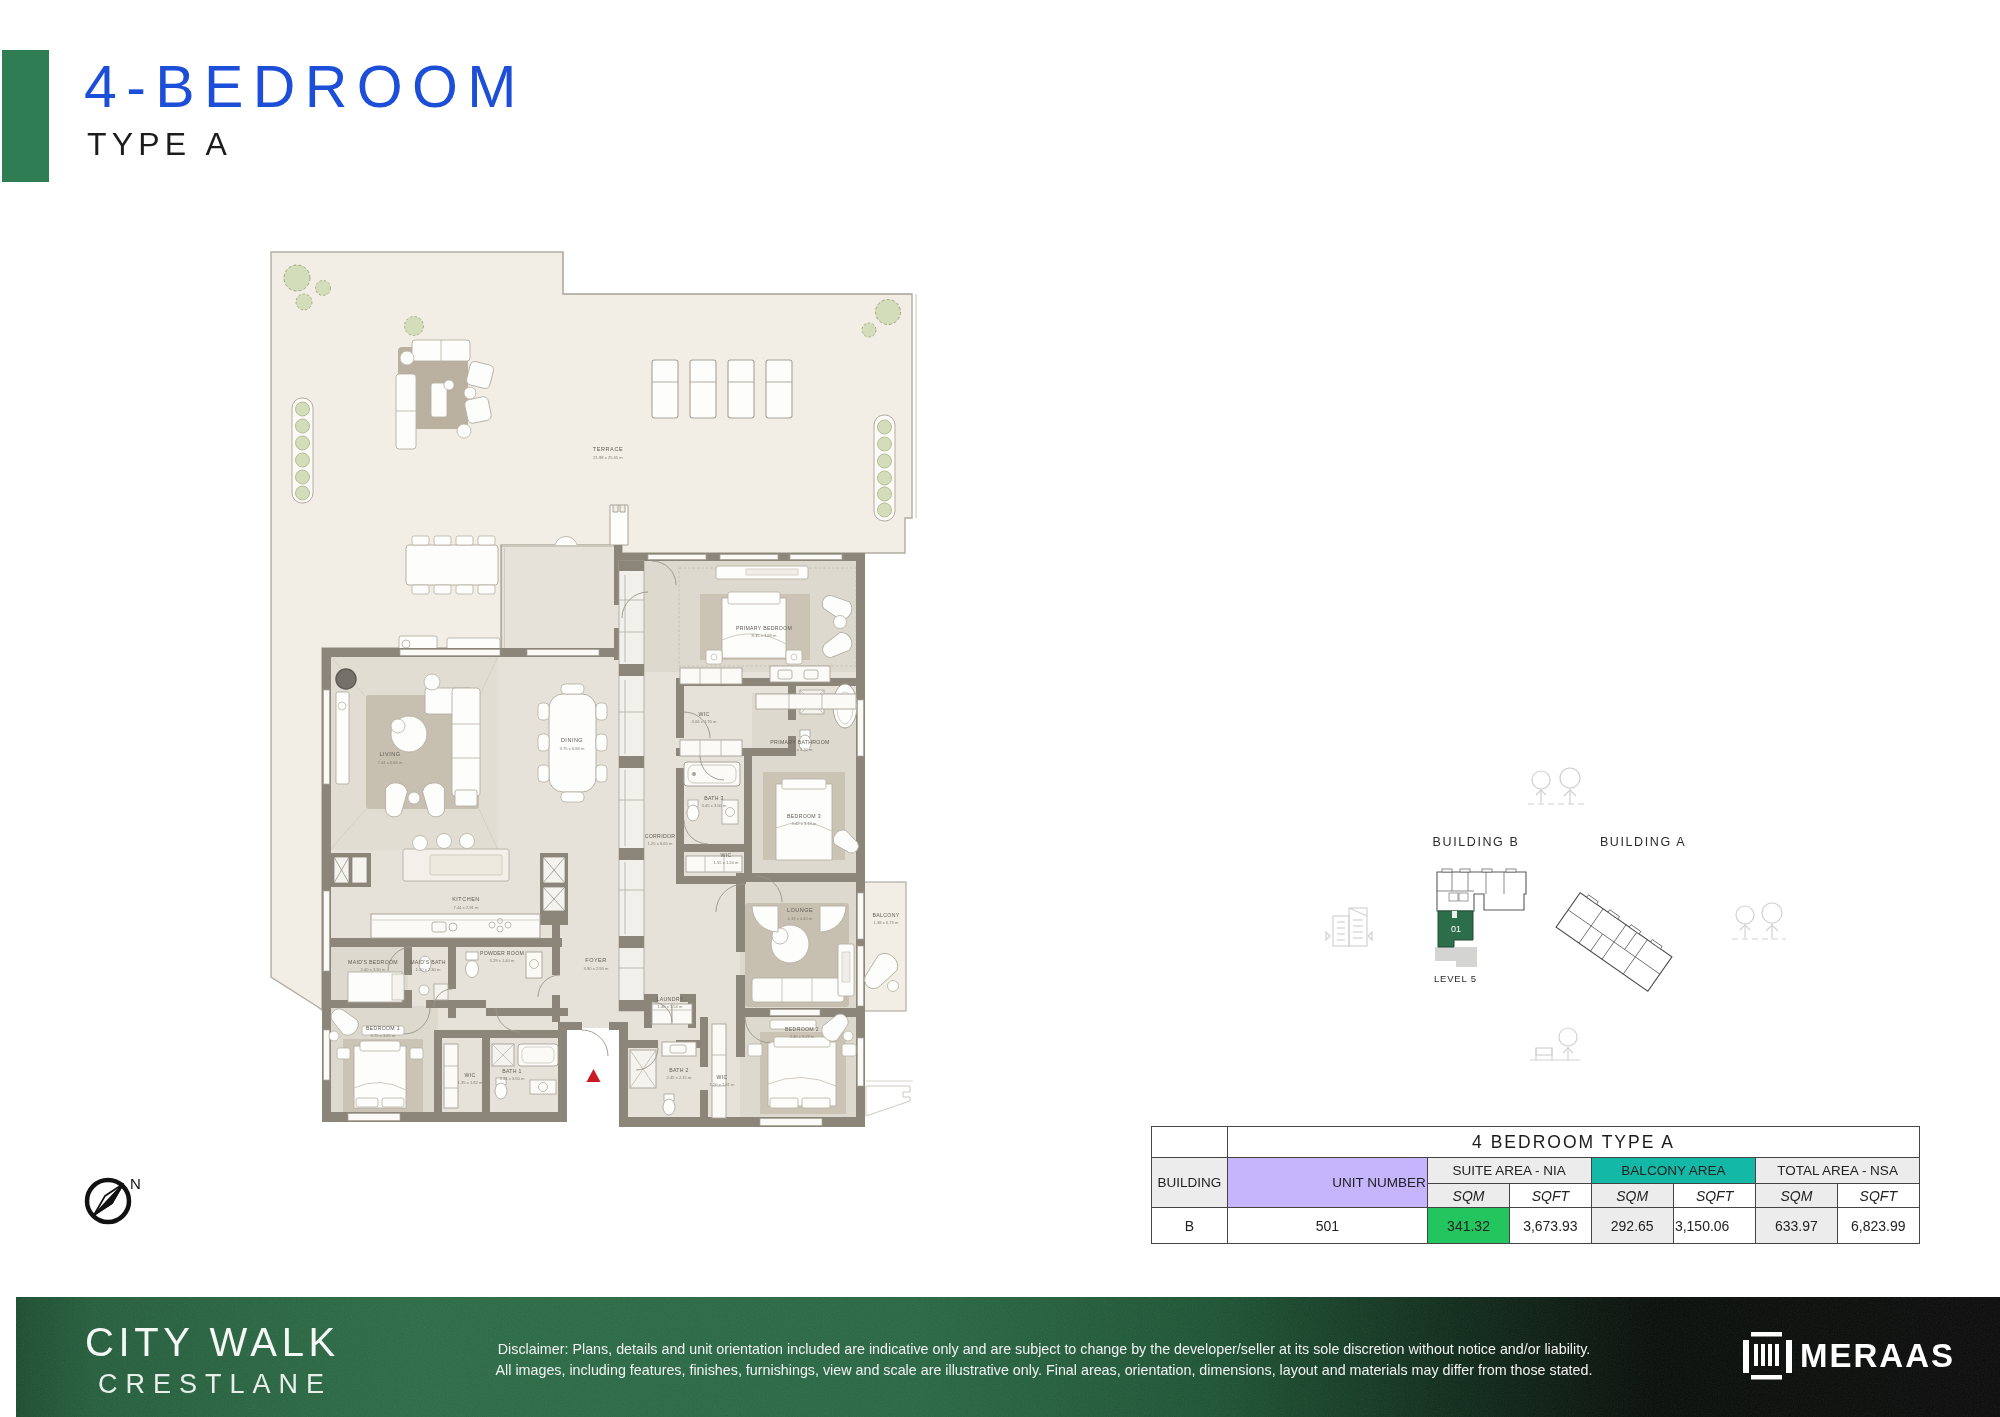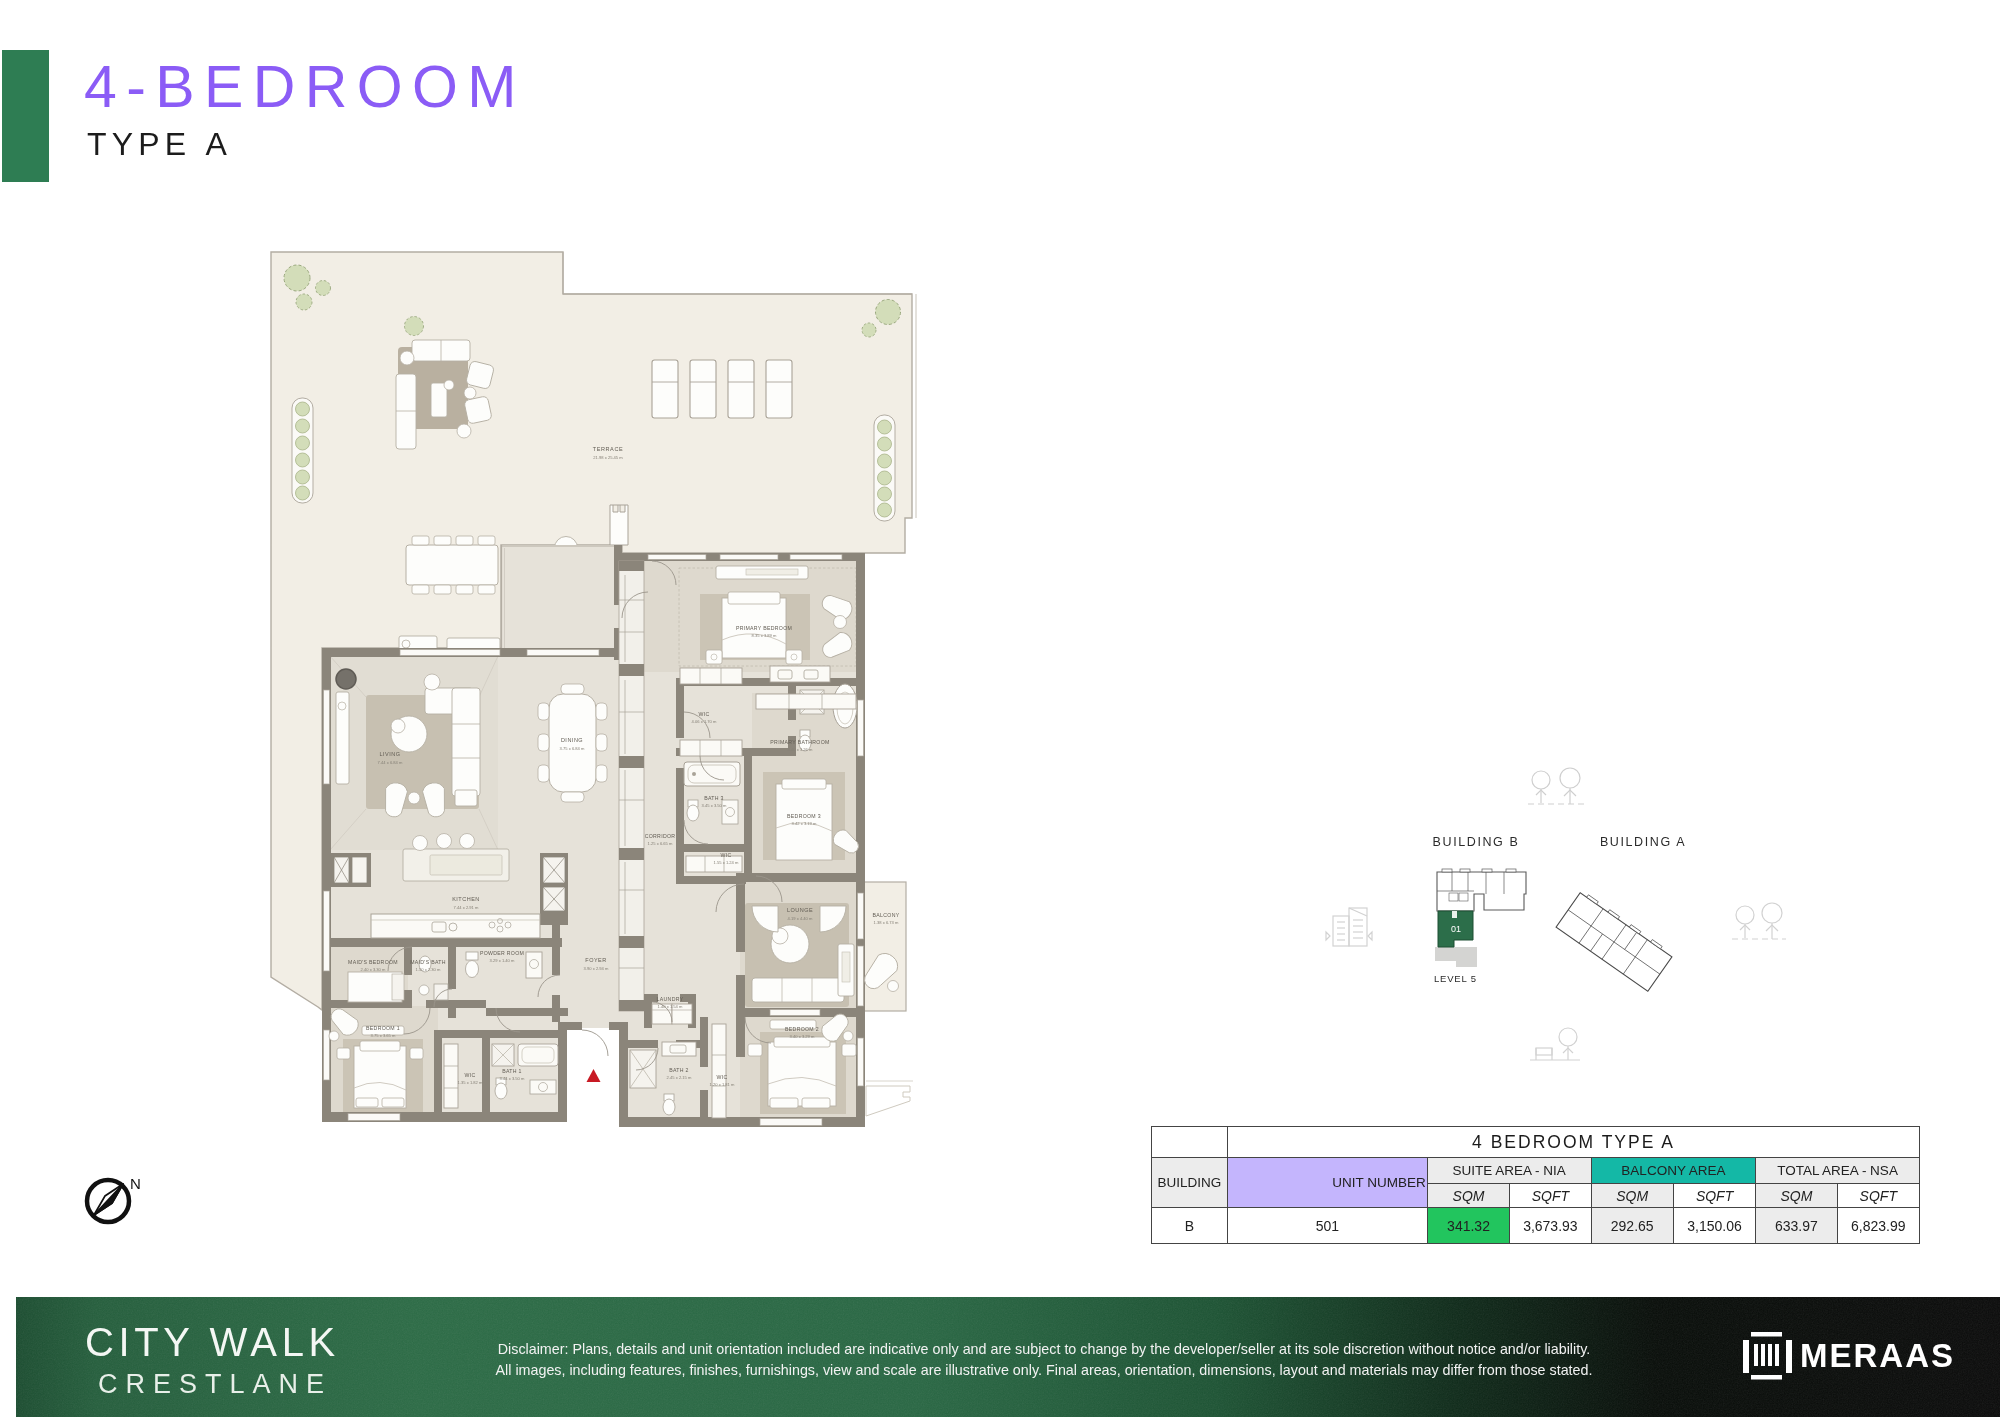--- a/index.html
+++ b/index.html
@@ -5,21 +5,21 @@
   html,body{margin:0;padding:0;}
   body{width:2000px;height:1417px;position:relative;background:#ffffff;overflow:hidden;
        font-family:"Liberation Sans", sans-serif;}
   .abs{position:absolute;}
 </style>
 </head>
 <body>
 
 <div class="abs" style="left:2px;top:50px;width:47px;height:132px;background:#2e7d53;"></div>
 
-<div class="abs" style="left:84px;top:53px;font-size:59px;letter-spacing:9.4px;color:#8b5cf6;">4-BEDROOM</div>
+<div class="abs" style="left:84px;top:53px;font-size:59px;letter-spacing:9.4px;color:#1d4ed8;">4-BEDROOM</div>
 
 <div class="abs" style="left:87px;top:126px;font-size:32px;letter-spacing:5.2px;color:#1c1c1c;">TYPE&nbsp;A</div>
 
 <svg class="abs" style="left:0;top:0;" width="2000" height="1417" viewBox="0 0 2000 1417">
 
 <g>
 <path d="M272,252 L563,252 L563,294 L912,294 L912,518 L905,518 L905,553 L622,553 L622,545 L501,545 L501,648 L322,648 L322,1010 L318,1007 L271,977 L271,252 Z" fill="#f2eee5" stroke="#b3ada3" stroke-width="1.4"></path>
 <path d="M563,252 L563,294 L912,294" fill="none" stroke="#b3ada3" stroke-width="1"></path>
 <path d="M916,294 L916,518" fill="none" stroke="#c9c4ba" stroke-width="1"></path>
 </g>
@@ -998,21 +998,21 @@
  <td style="width:78px;border:1.5px solid #444;background:#ececec;text-align:center;">SQM</td>
  <td style="width:79px;border:1.5px solid #444;background:#ffffff;text-align:center;">SQFT</td>
 </tr>
 
 <tr style="height:36px;font-size:14px;">
  <td style="border:1.5px solid #444;text-align:center;">B</td>
  <td style="border:1.5px solid #444;text-align:center;">501</td>
  <td style="border:1.5px solid #444;background:#22c55e;text-align:center;">341.32</td>
  <td style="border:1.5px solid #444;text-align:center;">3,673.93</td>
  <td style="border:1.5px solid #444;background:#ececec;text-align:center;">292.65</td>
- <td style="border:1.5px solid #444;text-align:center;margin-left:16px;">3,150.06</td>
+ <td style="border:1.5px solid #444;margin-left:16px;">3,150.06</td>
  <td style="border:1.5px solid #444;background:#ececec;text-align:center;">633.97</td>
  <td style="border:1.5px solid #444;text-align:center;">6,823.99</td>
 </tr>
 </tbody>
     </table>
 </div>
 
 <div class="abs" style="left:16px;top:1297px;width:2000px;height:144px;background:linear-gradient(90deg,#1b4d30 0%,#245e3c 4%,#2b6b45 20%,#286743 45%,#1c5333 60%,#0e2a19 72%,#070c08 82%,#0a0a0a 100%);">
   <svg width="2000" height="120" style="position:absolute;left:0;top:0;opacity:0.10">
     <filter id="noise" x="0" y="0" width="100%" height="100%">

